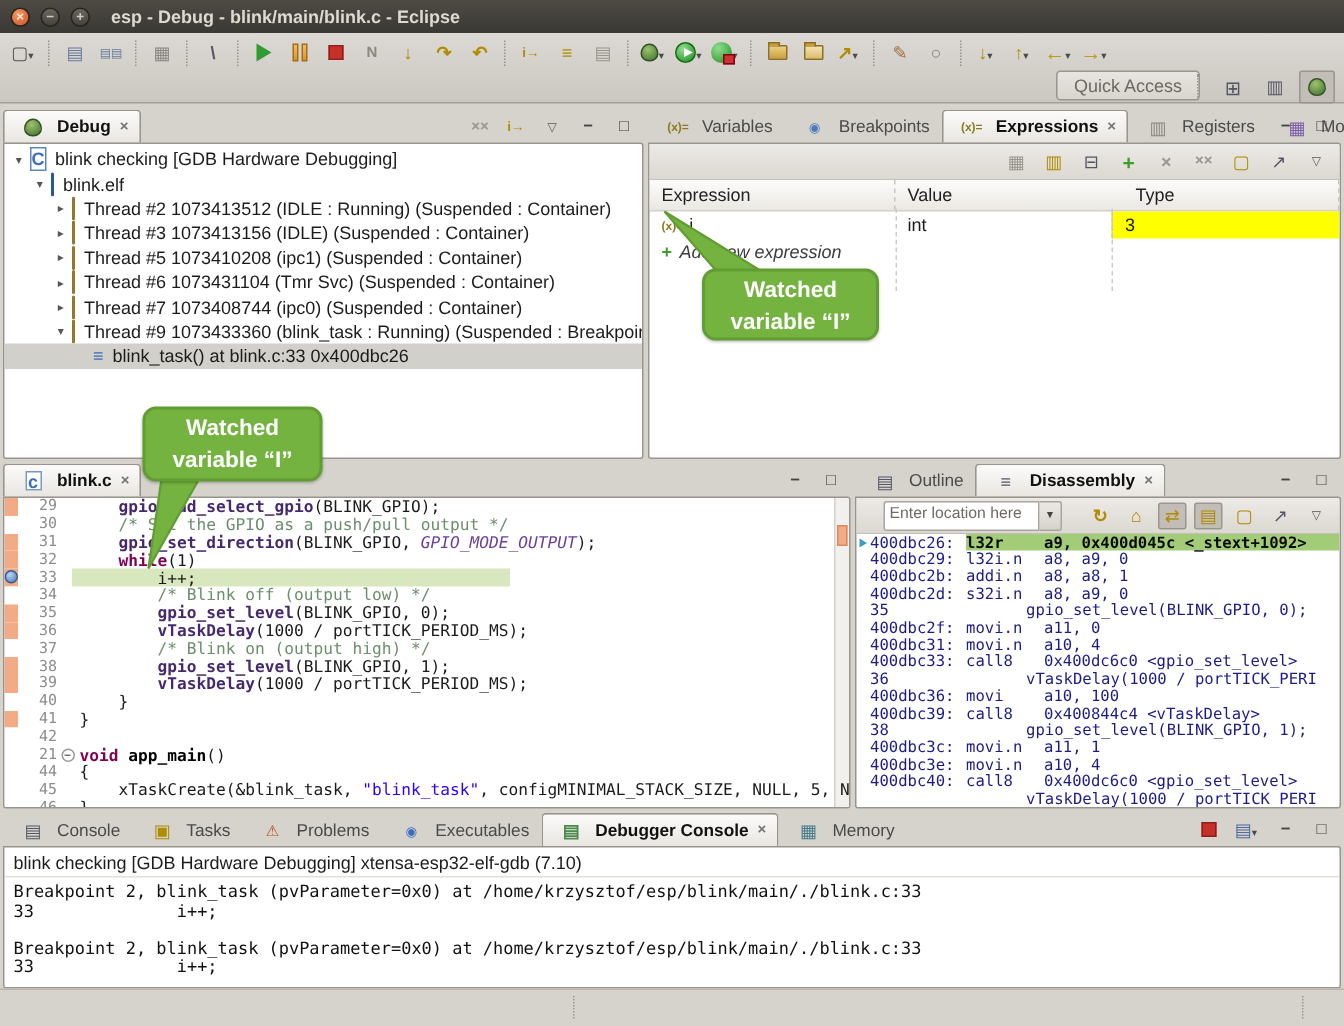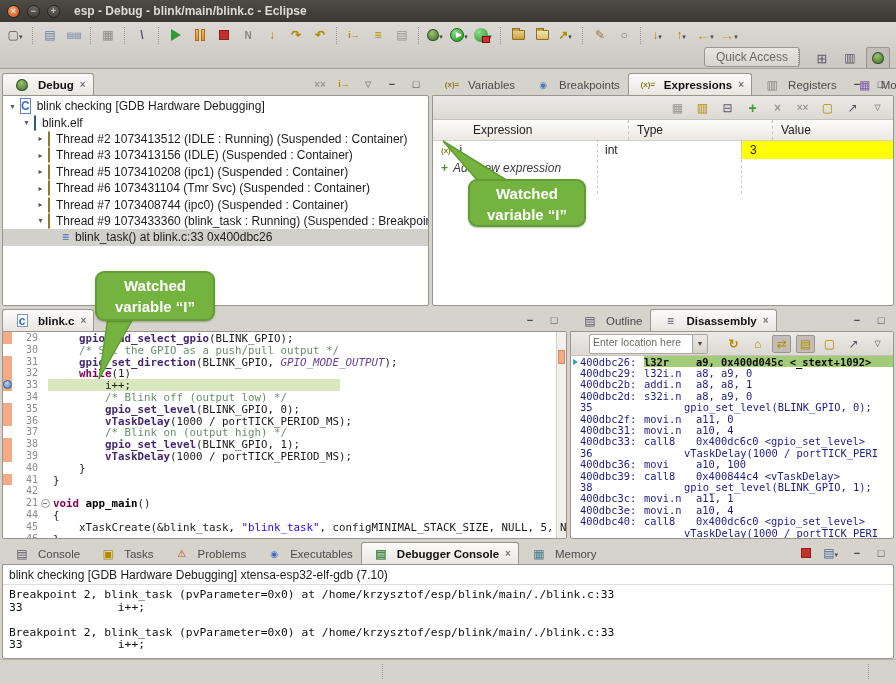--- a/index.html
+++ b/index.html
@@ -36,31 +36,31 @@
   .trow{height:16.4px;display:flex;align-items:center;font-size:12px;color:#1c1c1c;white-space:nowrap;overflow:hidden;}
   .trow.sel{background:#d2d0cb;}
   .texp{width:11px;text-align:center;color:#555;font-size:8px;flex:0 0 11px;}
   .ticon{margin-right:4px;flex:0 0 auto;display:inline-block;}
   .i-capp{width:11px;height:12px;background:#fff;border:1px solid #5a86bc;color:#3a6ec0;font:bold 8px/11px "Liberation Sans",sans-serif;text-align:center;box-sizing:border-box;}
   .i-elf{width:11px;height:11px;background:linear-gradient(135deg,#a8d8ea,#3d7cb0);border:1px solid #2a5a8a;border-radius:2px;box-sizing:border-box;}
   .i-thread{width:11px;height:11px;background:linear-gradient(#f0e3a2,#cda93e);border:1px solid #93772a;border-radius:2px;box-sizing:border-box;}
   .i-gdb{width:11px;height:11px;background:linear-gradient(#ececec,#adadad);border:1px solid #858585;box-sizing:border-box;}
   .i-frame{color:#3b6eb5;font-weight:bold;font-size:12px;line-height:11px;}
   
-  .exp-header{display:flex;height:20px;align-items:flex-start;background:linear-gradient(#fcfcfb,#ebe8e3);border-bottom:1px solid #d4d0ca;font-size:12px;color:#222;padding-left:32px;}
+  .exp-header{display:flex;height:20px;align-items:flex-start;background:linear-gradient(#fcfcfb,#ebe8e3);border-bottom:1px solid #d4d0ca;font-size:12px;color:#222;}
   .exp-col{padding-left:8px;box-sizing:border-box;border-right:1px dashed #c8c4be;height:100%;display:flex;align-items:center;}
   .exp-row{display:flex;height:18px;align-items:center;font-size:12px;color:#1c1c1c;}
   .cell{padding-left:8px;box-sizing:border-box;height:100%;display:flex;align-items:center;gap:4px;}
   .val-hl{background:#ffff00;border-left:1px dashed #c8c4be;}
   .add-row{display:flex;height:18px;align-items:center;font-size:12px;color:#3c3c3c;font-style:italic;gap:5px;padding-left:8px;}
   .colsep{position:absolute;width:0;border-left:1px dashed #cfcbc4;}
   .txticon{font-weight:bold;color:#8a7a20;}
   
   .edwrap{position:absolute;inset:0;font-family:"DejaVu Sans Mono",monospace;font-size:10.8px;}
-  .edrow{display:flex;height:11.8px;align-items:flex-start;position:relative;white-space:pre;}
+  .edrow{display:flex;height:11.8px;align-items:center;position:relative;white-space:pre;}
   .ann{flex:0 0 9px;height:100%;background:#fff;position:relative;}
   .ann.chg{background:#f3ab85;}
   .bpicon{position:absolute;left:0px;top:0.5px;width:9px;height:9px;border-radius:50%;background:radial-gradient(circle at 35% 30%,#b8d4f2,#4a79b8);border:1px solid #2e5a96;box-sizing:border-box;z-index:3;}
   .lnum{flex:0 0 26px;text-align:right;color:#8c8c8c;font-size:10px;padding-right:3px;z-index:2;}
   .fold{flex:0 0 10px;position:relative;height:100%;}
   .fold.has:before{content:"";position:absolute;left:0;top:1.5px;width:7px;height:7px;border:1px solid #9a9a9a;border-radius:50%;background:#fff;}
   .fold.has:after{content:"";position:absolute;left:2px;top:5.5px;width:4px;border-top:1px solid #777;}
   .code{z-index:2;padding-left:2px;color:#1a1a1a;}
   .curhl{position:absolute;left:45px;top:0;bottom:0;width:292px;background:#d8e7bd;z-index:1;}
   .sK{color:#7f0055;font-weight:bold;}
@@ -388,22 +388,22 @@
           </span>
           <span class="tbi">
             <span style="color: rgb(85, 85, 102); font-size: 12px;">↗</span>
           </span>
           <span class="tbi">
             <span style="color: rgb(85, 85, 85); font-size: 8px;">▽</span>
           </span>
         </div>
       <div class="exp-header">
         <div class="exp-col" style="width:164px;">Expression</div>
+        <div class="exp-col" style="flex:1;border-right:none;">Value</div>
         <div class="exp-col" style="width:144px;">Type</div>
-        <div class="exp-col" style="flex:1;border-right:none;">Value</div>
       </div>
       <div id="expr-rows" style="position:relative;">
           <div class="exp-row">
             <div class="cell" style="width: 164px;">
               <span class="txticon" style="font-size: 8px;">(x)=</span>
               <span>i</span>
             </div>
             <div class="cell" style="width: 144px;">
               <span>int</span>
             </div>

